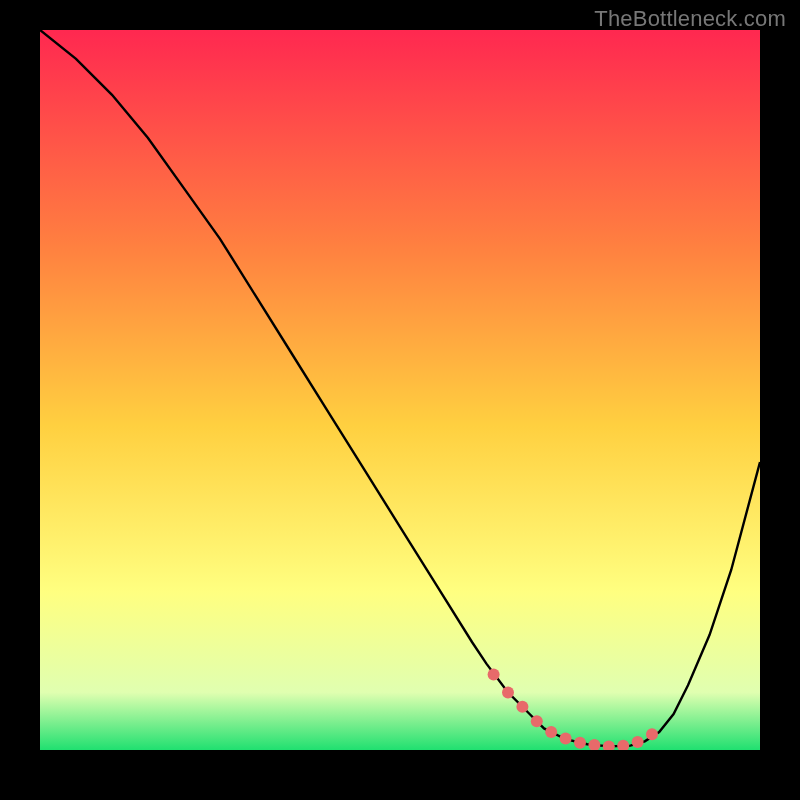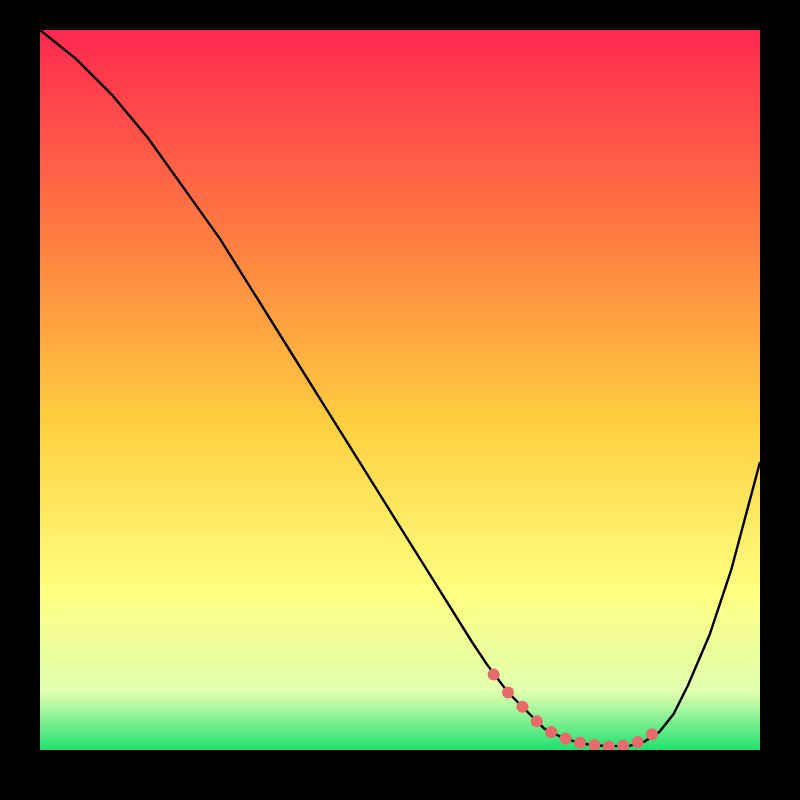--- a/index.html
+++ b/index.html
@@ -27,20 +27,21 @@
     top: 30px;
     width: 720px;
     height: 720px;
   }
   svg { display: block; }
 </style>
 </head>
 <body>
 
 <div class="outer">
+  <div class="watermark">TheBottleneck.com</div>
 
   <div class="plot-wrap">
     <svg id="plot-svg" width="720" height="720" viewBox="0 0 720 720">
       <defs>
         <linearGradient id="bg-grad" x1="0" y1="0" x2="0" y2="1">
           <stop id="g0" offset="0%" stop-color="#FF2850"></stop>
           <stop id="g1" offset="30%" stop-color="#FF8040"></stop>
           <stop id="g2" offset="55%" stop-color="#FFD040"></stop>
           <stop id="g3" offset="78%" stop-color="#FFFF80"></stop>
           <stop id="g4" offset="92%" stop-color="#E0FFB0"></stop>

